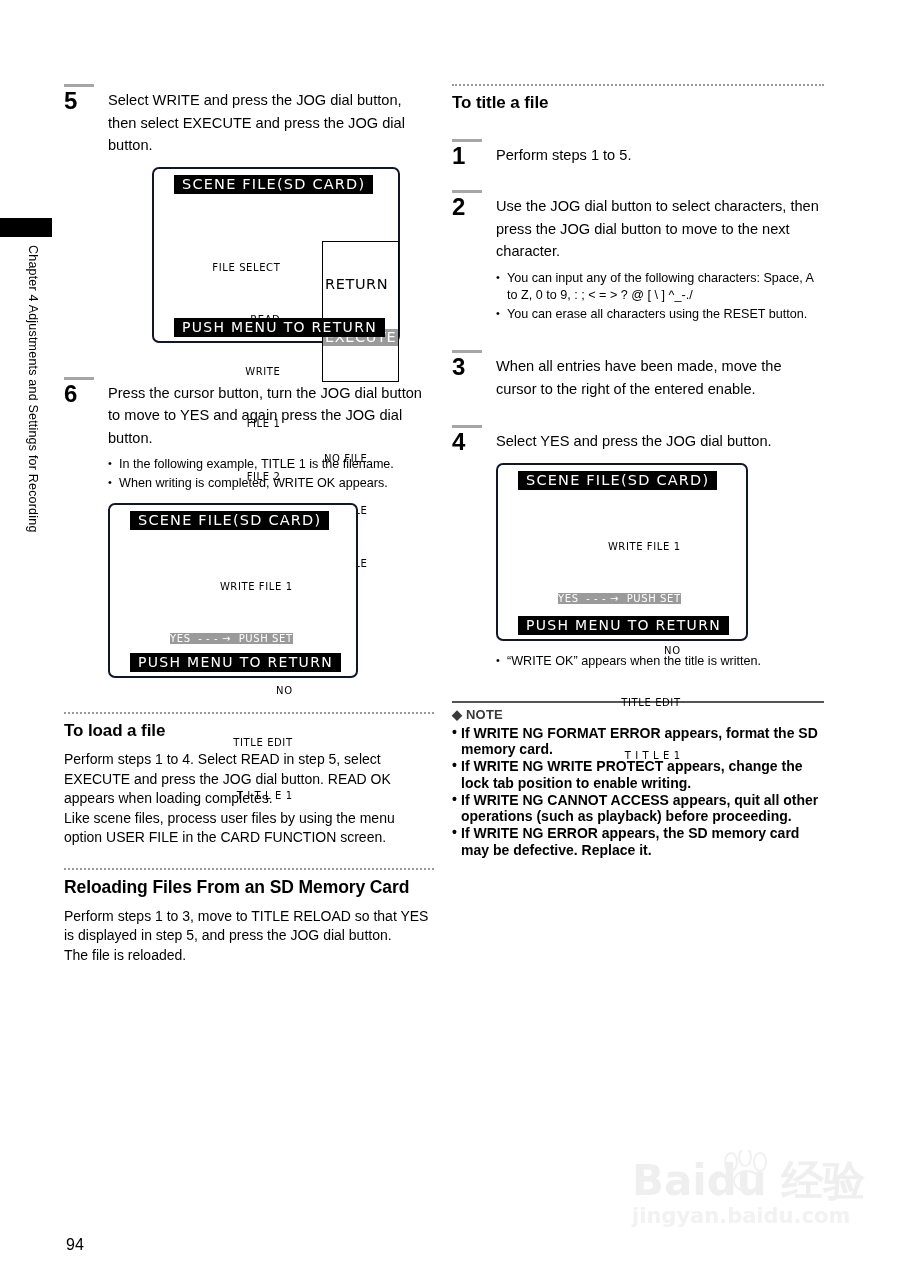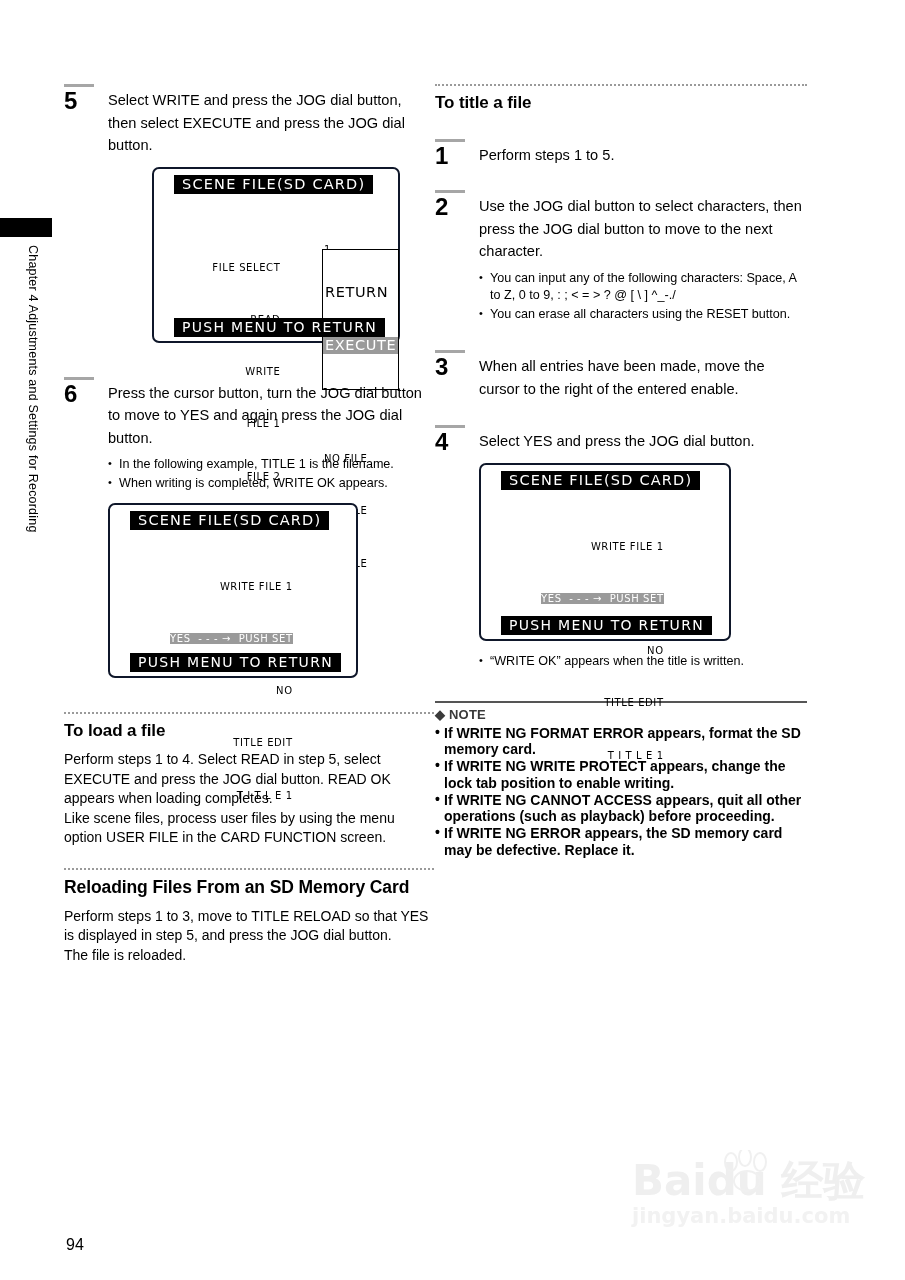--- a/index.html
+++ b/index.html
@@ -41,21 +41,21 @@
 
   
   #col-left {
     position: absolute;
     left: 64px;
     top: 84px;
     width: 370px;
   }
   #col-right {
     position: absolute;
-    left: 435px;
+    left: 452px;
     top: 84px;
     width: 372px;
   }
 
   
   .step {
     position: relative;
     margin-bottom: 4px;
   }
   .step-rule {
@@ -315,21 +315,21 @@
       <span class="lcd-row">
         <span class="lcd-label">      FILE 4</span>
         <span class="lcd-value">NO FILE</span>
       </span>
       <span class="lcd-row">
         <span class="lcd-label">TITLE RELOAD</span>
         <span class="lcd-value">&gt;&gt;&gt;</span>
       </span>
     </div>
 
-    <div class="popup-box" style="left:168px; top:80px;">
+    <div class="popup-box" style="left:168px; top:72px;">
       <span class="pop-line">RETURN</span>
       <span class="pop-line hl">EXECUTE</span>
     </div>
 
     <div class="lcd-footer" style="left:20px; bottom:4px;">PUSH  MENU  TO  RETURN</div>
   </div>
 
   <div class="step" style="margin-top:34px;">
     <div class="step-rule"></div>
     <div class="step-row">

